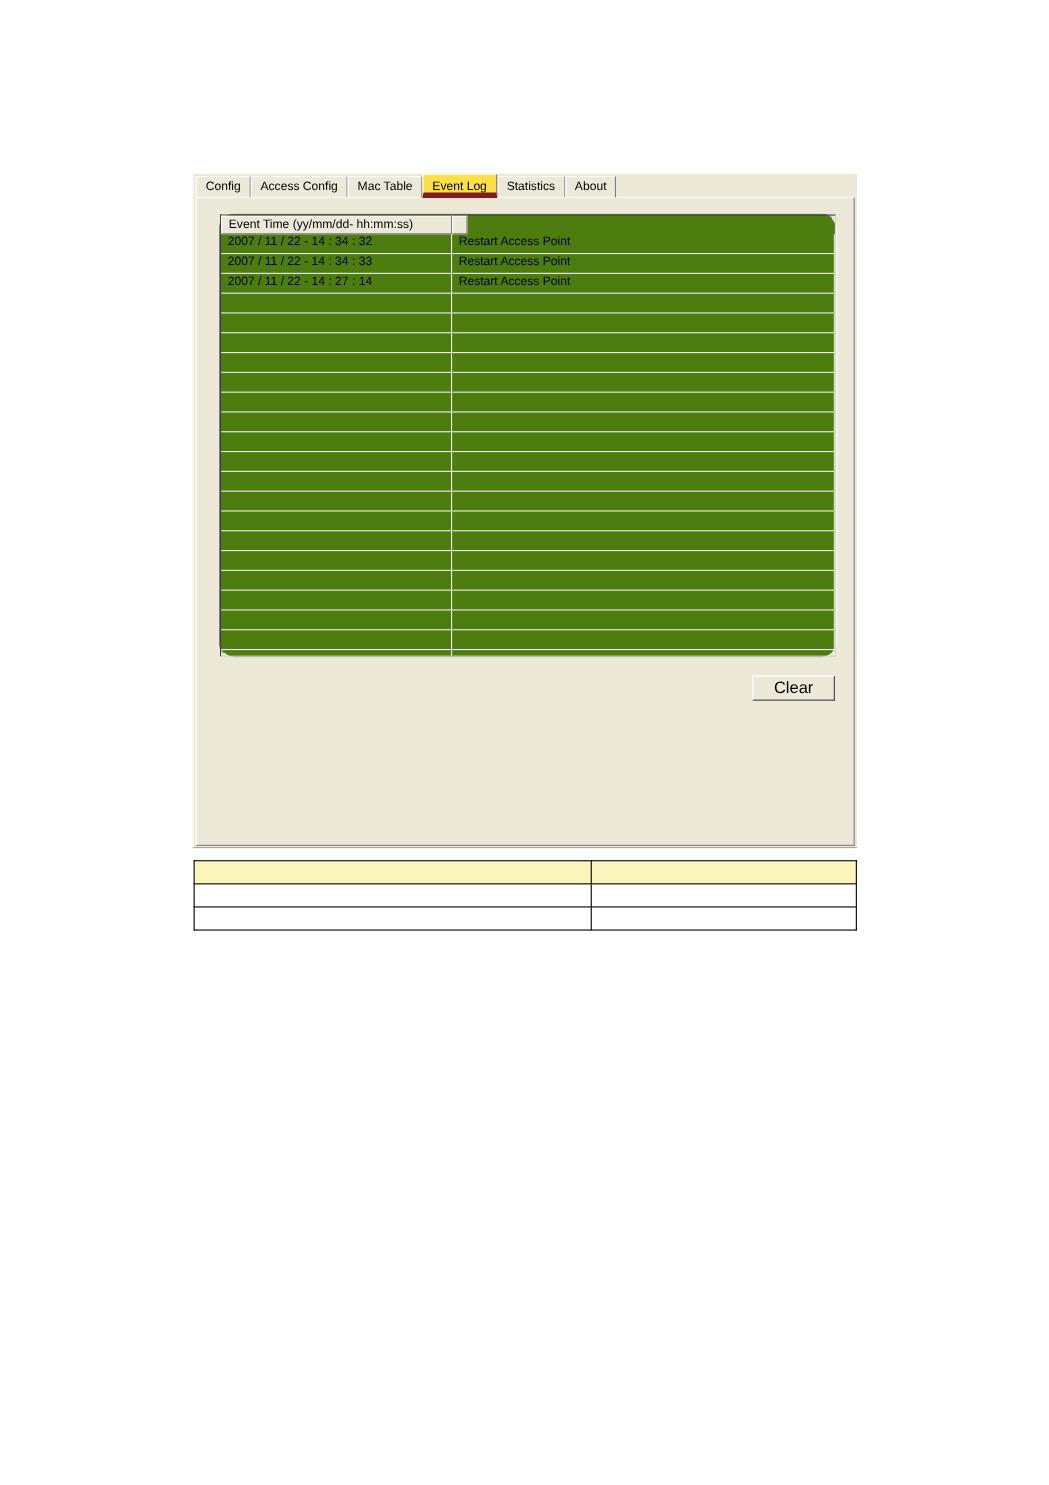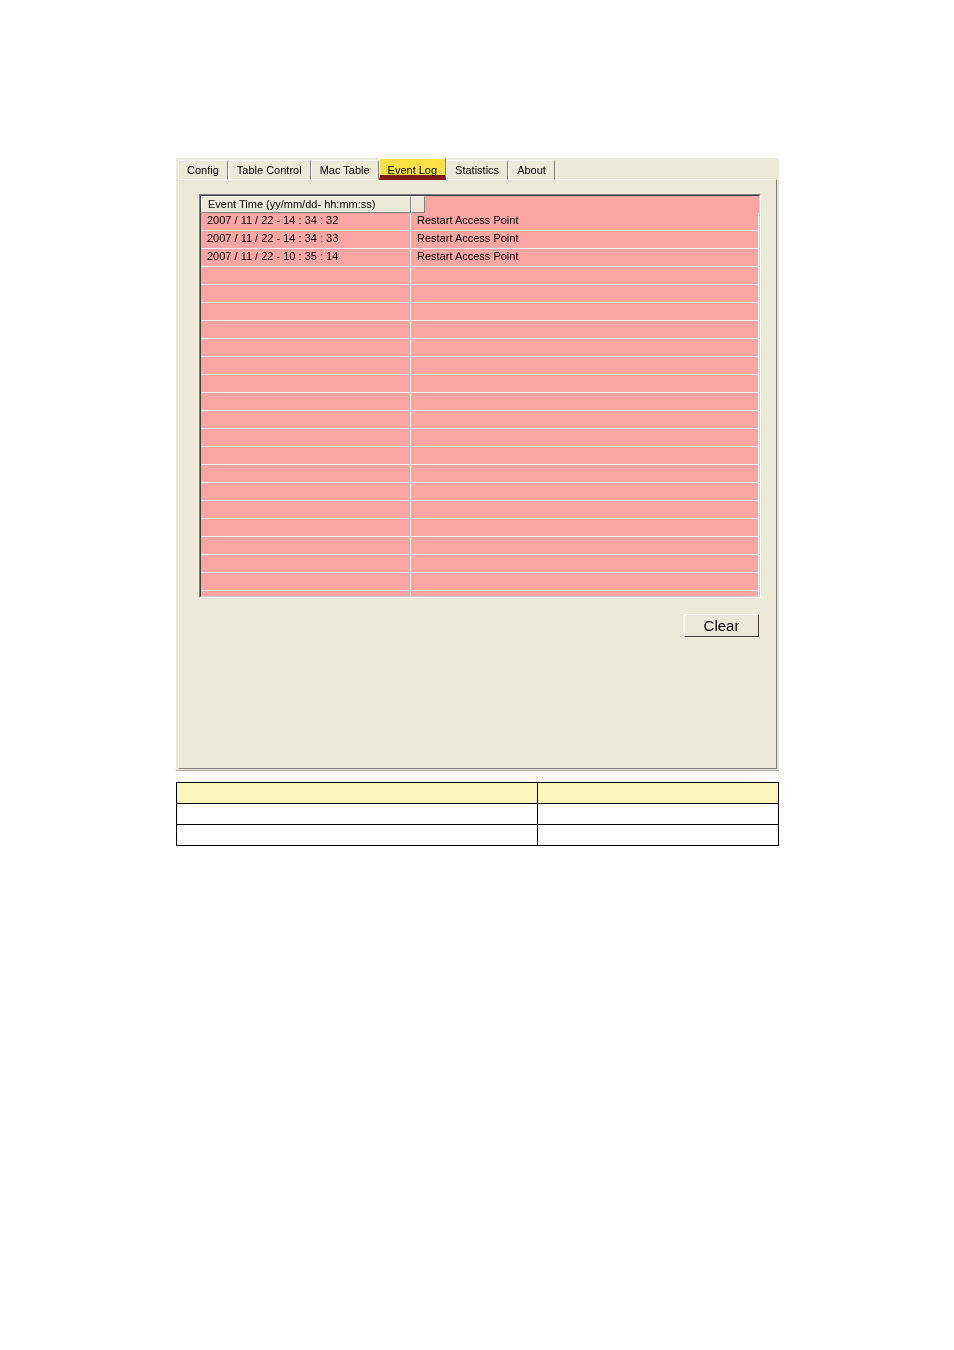--- a/index.html
+++ b/index.html
@@ -65,25 +65,26 @@
       border-right: 1px solid #7f7f7f;
       border-bottom: 1px solid #7f7f7f;
       background: #ece9d8;
     }
     .listview {
       position: absolute;
       left: 20px;
       top: 14px;
       width: 560px;
       height: 402px;
-      background: #fca5a5;
+      background: #4d7c0f;
       border-top: 1px solid #808080;
       border-left: 1px solid #808080;
       border-right: 1px solid #ffffff;
       border-bottom: 1px solid #ffffff;
+      border-radius: 14px;
     }
     .listview-inner {
       position: absolute;
       left: 0;
       top: 0;
       right: 0;
       bottom: 0;
       border-top: 1px solid #404040;
       border-left: 1px solid #404040;
       border-right: 1px solid #d4d0c8;
@@ -162,21 +163,21 @@
     .doc-table td.c2 { width: 40%; }
   </style>
 </head>
 <body>
 <div class="page-container">
 
   <div class="dialog-panel">
 
     <div class="tab-strip">
       <div class="tab">Config</div>
-      <div class="tab">Table Control</div>
+      <div class="tab">Access Config</div>
       <div class="tab">Mac Table</div>
       <div class="tab active">Event Log</div>
       <div class="tab">Statistics</div>
       <div class="tab">About</div>
     </div>
 
     <div class="tab-content">
 
       <div class="listview">
         <div class="listview-inner">
@@ -187,21 +188,21 @@
           <div class="lv-body">
             <div class="lv-row">
               <div class="lv-cell col-time">2007 / 11 / 22 - 14 : 34 : 32</div>
               <div class="lv-cell col-msg">Restart Access Point</div>
             </div>
             <div class="lv-row">
               <div class="lv-cell col-time">2007 / 11 / 22 - 14 : 34 : 33</div>
               <div class="lv-cell col-msg">Restart Access Point</div>
             </div>
             <div class="lv-row">
-              <div class="lv-cell col-time">2007 / 11 / 22 - 10 : 35 : 14</div>
+              <div class="lv-cell col-time">2007 / 11 / 22 - 14 : 27 : 14</div>
               <div class="lv-cell col-msg">Restart Access Point</div>
             </div>
             <div class="lv-row">
                 <div class="lv-cell col-time"></div>
                 <div class="lv-cell col-msg"></div>
               </div>
             <div class="lv-row">
                 <div class="lv-cell col-time"></div>
                 <div class="lv-cell col-msg"></div>
               </div>

